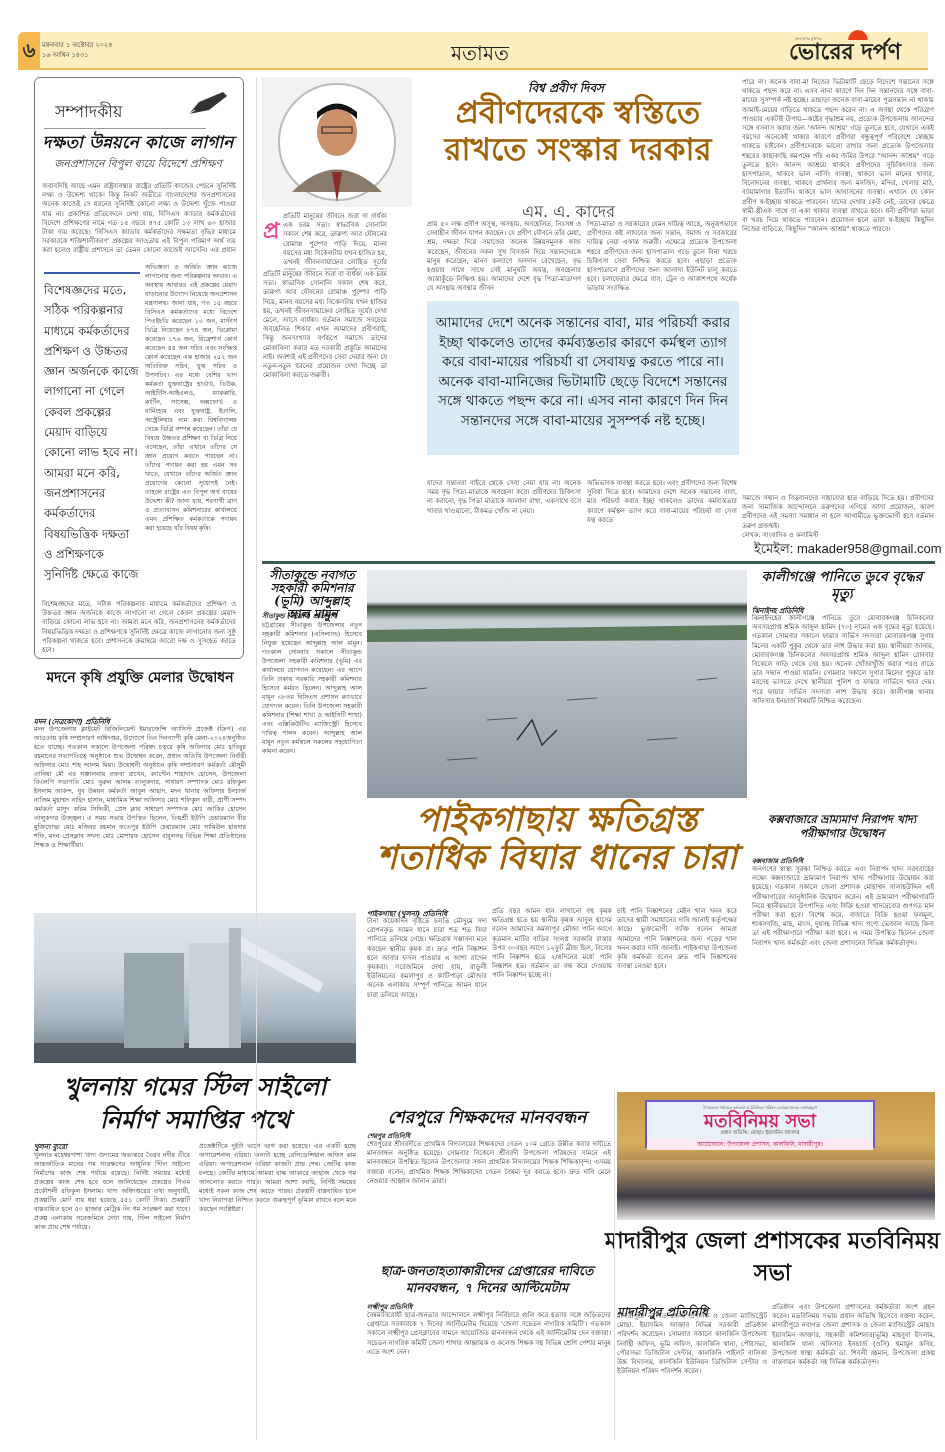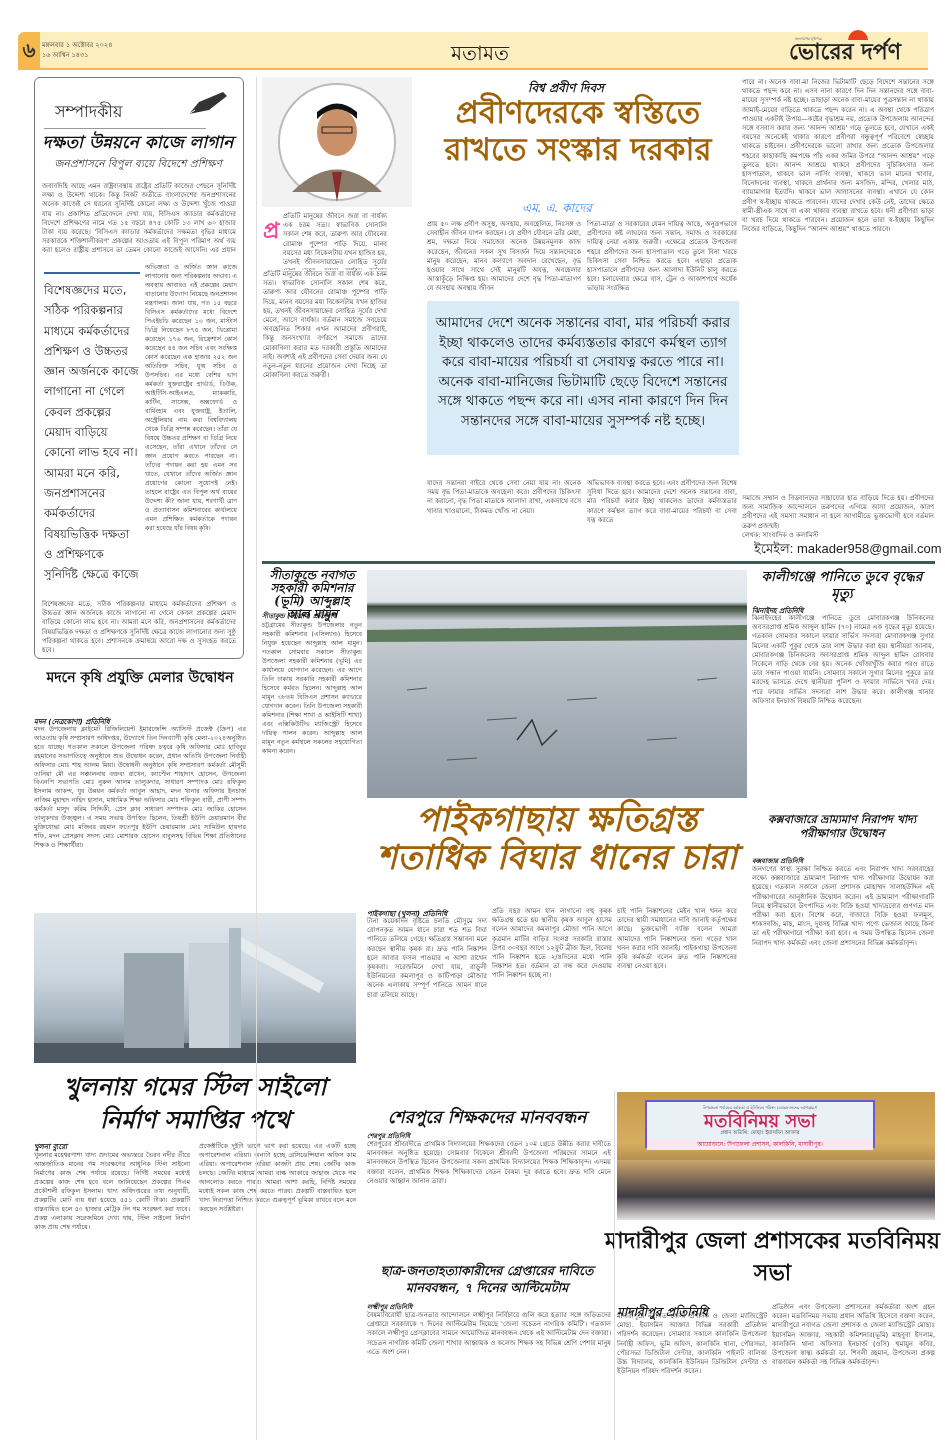--- a/index.html
+++ b/index.html
@@ -84,21 +84,21 @@
       <circle cx="75" cy="65" r="58" fill="#fff" stroke="#bbb" stroke-width="2"></circle>
       <path d="M30 115 Q75 70 120 115 Z" fill="#8a7a6a"></path>
       <ellipse cx="75" cy="55" rx="20" ry="24" fill="#c9906a"></ellipse>
       <path d="M55 42 Q75 22 95 42 L95 35 Q75 18 55 35Z" fill="#111"></path>
       <rect x="60" y="50" width="30" height="6" fill="none" stroke="#222"></rect>
       <path d="M70 95 L75 125 L80 95Z" fill="#8b2b2b"></path>
     </svg>
 </div>
 <div class="abs" style="left:528px;top:79px;font-size:12px;font-style:italic;font-weight:bold;color:#111">বিশ্ব প্রবীণ দিবস</div>
 <div class="abs hd red" style="left:416px;top:94px;width:324px;font-size:31px;line-height:37px;font-weight:bold">প্রবীণদেরকে স্বস্তিতে রাখতে সংস্কার দরকার</div>
-<div class="abs" style="left:522px;top:199px;font-size:12px;color:#3b82f6;font-style:italic">এম. এ. কাদের</div>
+<div class="abs" style="left:522px;top:199px;font-size:16px;color:#404040;">এম. এ. কাদের</div>
 <div class="abs" style="left:263px;top:213px;font-size:22px;font-weight:bold;color:#ec4899">প্র</div>
 <div class="abs body-txt" style="left:283px;top:212px;width:104px;height:58px">প্রতিটি মানুষের জীবনে জরা বা বার্ধক্য এক চরম সত্য। স্বাভাবিক সোনালি সকাল শেষ করে, তারুণ্য আর যৌবনের রোমাঞ্চ পুষ্পের পাড়ি দিয়ে, মানব বয়সের মধ্য বিকেলটায় যখন হাজির হয়, তখনই জীবনসায়াহ্নের লোহিত সূর্যের দেখা মেলে, আসে বার্ধক্য। বর্তমান সমাজে সবচেয়ে অবহেলিত শিকার এখন আমাদের প্রবীণরাই, কিন্তু জনসংখ্যার বর্ণরূপে সমাজে তাদের মোকাবিলা করার মত দরকারী প্রস্তুতি আমাদের নাই। অবশ্যই এই প্রবীণদের সেবা দেয়ার জন্য যে নতুন-নতুন ধরনের প্রয়োজন দেখা দিচ্ছে তা মোকাবিলা করতে জরুরী।</div>
 <div class="abs body-txt" style="left:263px;top:270px;width:124px;height:294px">প্রতিটি মানুষের জীবনে জরা বা বার্ধক্য এক চরম সত্য। স্বাভাবিক সোনালি সকাল শেষ করে, তারুণ্য আর যৌবনের রোমাঞ্চ পুষ্পের পাড়ি দিয়ে, মানব বয়সের মধ্য বিকেলটায় যখন হাজির হয়, তখনই জীবনসায়াহ্নের লোহিত সূর্যের দেখা মেলে, আসে বার্ধক্য। বর্তমান সমাজে সবচেয়ে অবহেলিত শিকার এখন আমাদের প্রবীণরাই, কিন্তু জনসংখ্যার বর্ণরূপে সমাজে তাদের মোকাবিলা করার মত দরকারী প্রস্তুতি আমাদের নাই। অবশ্যই এই প্রবীণদের সেবা দেয়ার জন্য যে নতুন-নতুন ধরনের প্রয়োজন দেখা দিচ্ছে তা মোকাবিলা করতে জরুরী।</div>
 <div class="abs body-txt" style="left:427px;top:220px;width:154px;height:76px">প্রায় ৫০ লক্ষ প্রবীণ অসুস্থ, অসহায়, অবহেলিত, নিঃসঙ্গ ও সেবাহীন জীবন যাপন করছেন। যে প্রবীণ যৌবনে তাঁর মেধা, শ্রম, দক্ষতা দিয়ে সমাজের অনেক উন্নয়নমূলক কাজ করেছেন, জীবনের সকল সুখ বিসর্জন দিয়ে সন্তানদেরকে মানুষ করেছেন, মানব কল্যাণে অবদান রেখেছেন, বৃদ্ধ হওয়ার সাথে সাথে সেই মানুষটি অযত্ন, অবহেলার আস্তাকুঁড়ে নিক্ষিপ্ত হয়। আমাদের দেশে বৃদ্ধ পিতা-মাতাগণ যে অসহায় অবস্থায় জীবন</div>
 <div class="abs body-txt" style="left:587px;top:220px;width:150px;height:76px">পিতা-মাতা ও সরকারের যেমন দায়িত্ব আছে, অনুরূপভাবে প্রবীণদের কষ্ট লাঘবের জন্য সন্তান, সমাজ ও সরকারের দায়িত্ব নেয়া একান্ত জরুরী। এক্ষেত্রে প্রত্যেক উপজেলা শহরে প্রবীণদের জন্য হাসপাতাল গড়ে তুলে বিনা খরচে চিকিৎসা সেবা নিশ্চিত করতে হবে। এছাড়া প্রত্যেক হাসপাতালে প্রবীণদের জন্য আলাদা ইউনিট চালু করতে হবে। চলাফেরার ক্ষেত্রে বাস, ট্রেন ও আকাশপথে অর্ধেক ভাড়ায় সংরক্ষিত</div>
 <div class="abs" id="quote">
     <p>আমাদের দেশে অনেক সন্তানের বাবা, মার পরিচর্যা করার ইচ্ছা থাকলেও তাদের কর্মব্যস্ততার কারণে কর্মস্থল ত্যাগ করে বাবা-মায়ের পরিচর্যা বা সেবাযত্ন করতে পারে না। অনেক বাবা-মানিজের ভিটামাটি ছেড়ে বিদেশে সন্তানের সঙ্গে থাকতে পছন্দ করে না। এসব নানা কারণে দিন দিন সন্তানদের সঙ্গে বাবা-মায়ের সুসম্পর্ক নষ্ট হচ্ছে।</p>
   </div>
 <div class="abs body-txt" style="left:427px;top:479px;width:154px;height:80px">যাদের সন্তানরা বাইরে থেকে সেবা নেয়া যায় না। অনেক সময় বৃদ্ধ পিতা-মাতাকে অবহেলা করে। প্রবীণদের চিকিৎসা না করানো, বৃদ্ধ পিতা মাতাকে আলাদা রাখা, একসাথে বসে খাবার খাওয়ানো, ঠিকমত খোঁজ না নেয়া।</div>
 <div class="abs body-txt" style="left:587px;top:479px;width:150px;height:80px">অভিভাবক ব্যবস্থা করতে হবে। এবং প্রবীণদের জন্য বিশেষ সুবিধা দিতে হবে। আমাদের দেশে অনেক সন্তানের বাবা, মার পরিচর্যা করার ইচ্ছা থাকলেও তাদের কর্মব্যস্ততার কারণে কর্মস্থল ত্যাগ করে বাবা-মায়ের পরিচর্যা বা সেবা যত্ন করতে</div>

